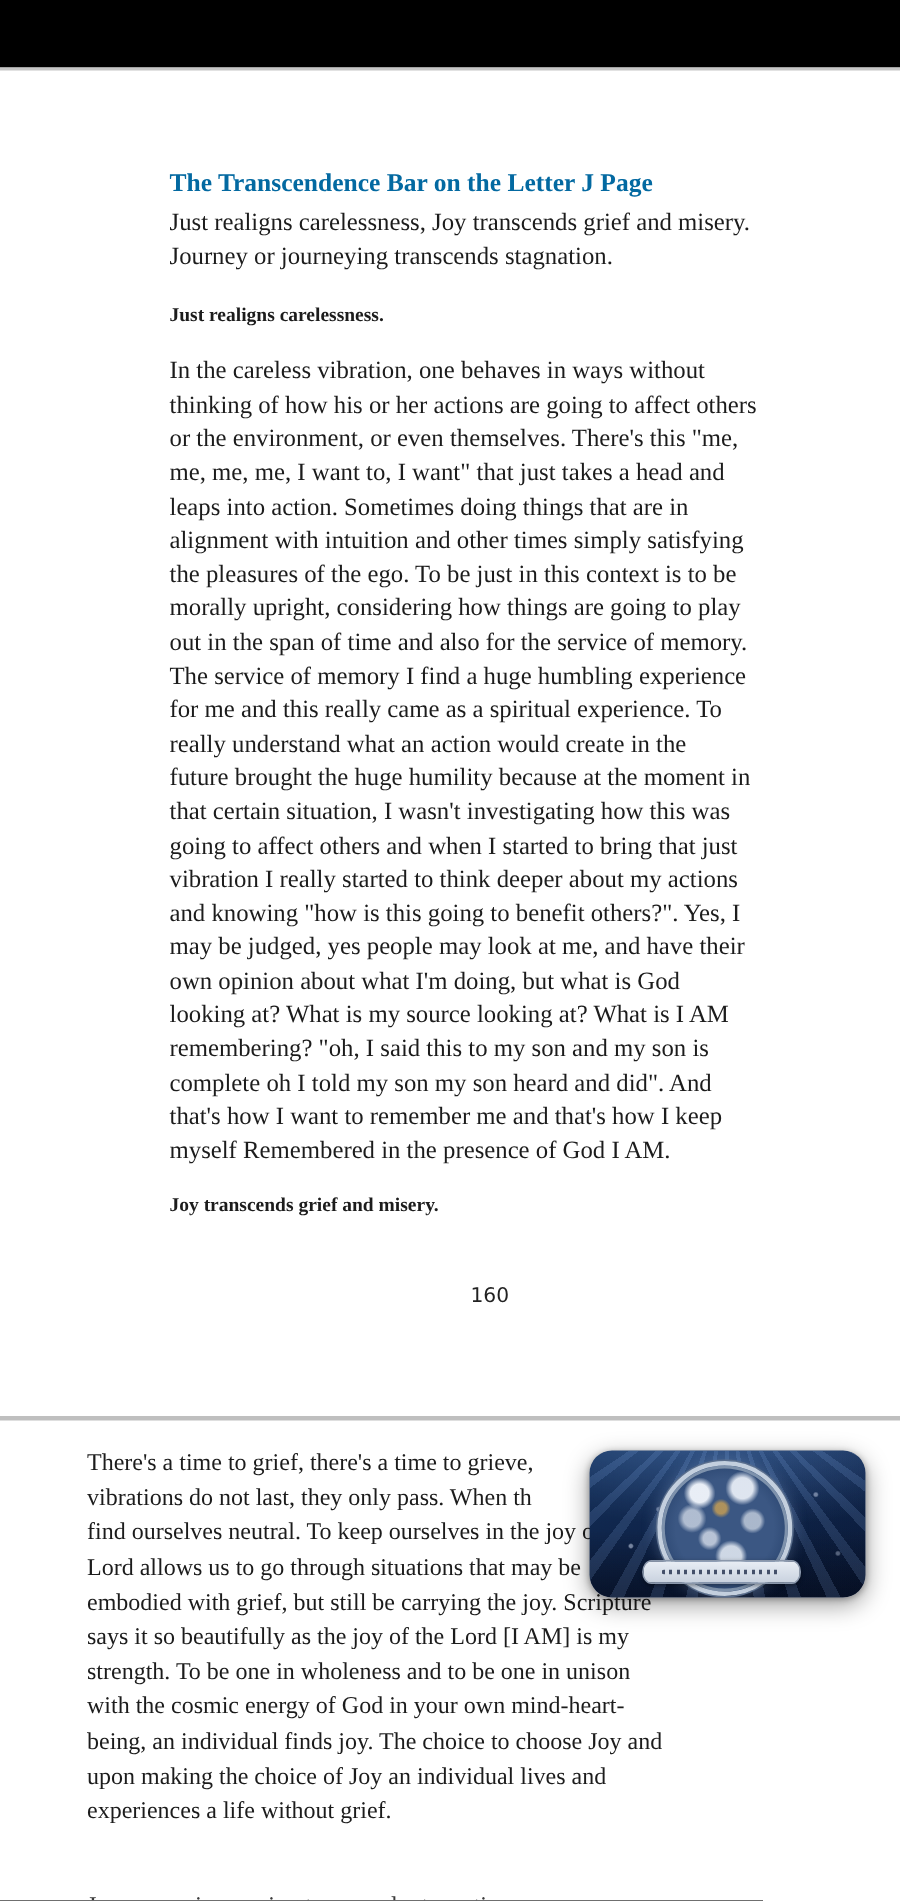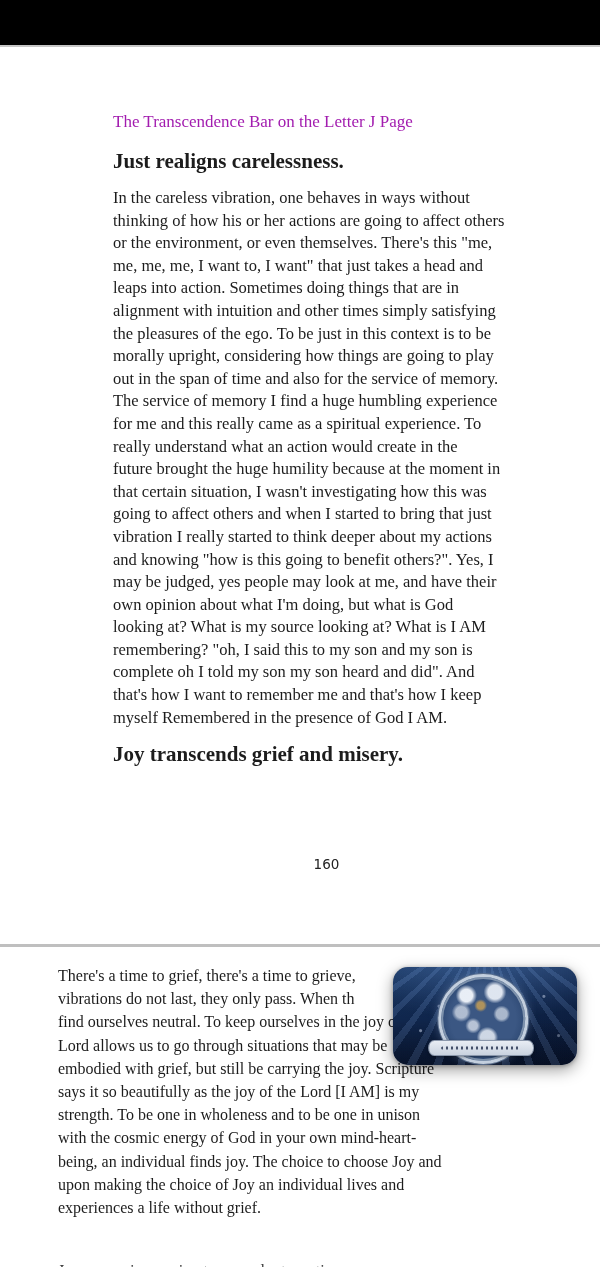--- a/index.html
+++ b/index.html
@@ -8,27 +8,27 @@
     background:#ffffff;overflow:hidden;
     font-family:"Liberation Serif","DejaVu Serif",serif;
     color:#1c1c1c;
   }
   .status-bar{position:absolute;top:0;left:0;width:600px;height:45px;background:#000;}
   .status-bar-edge{position:absolute;top:45px;left:0;width:600px;height:2px;background:#c6c6c6;}
 
   
   .p1-content{position:absolute;left:113px;top:111px;width:436px;}
   .p1-heading{
-    font-size:17px;line-height:22px;font-weight:normal;color:#a21caf;
+    font-size:17px;line-height:22px;font-weight:bold;color:#0369a1;
     margin:0 0 4px 0;
   }
   .p1-intro,.p1-para{
     font-size:16.5px;line-height:22.6px;white-space:pre-line;margin:0;
   }
-  .p1-sub{font-size:21px;line-height:22px;font-weight:bold;margin:17px 0 0 0;}
+  .p1-sub{font-size:13px;line-height:22px;font-weight:bold;margin:17px 0 0 0;}
   .p1-para{margin-top:15px;}
   .p1-sub2{margin-top:14px;}
   .page-number{
     position:absolute;top:856px;left:113px;width:427px;text-align:center;
     font-family:"DejaVu Sans","Liberation Sans",sans-serif;
     font-size:13.5px;color:#222;
   }
 
   
   .page-divider{position:absolute;top:944px;left:0;width:600px;height:3px;background:#bfbfbf;}
@@ -100,20 +100,22 @@
 </head>
 <body>
 
 <div class="screen">
 
   <div class="status-bar"></div>
   <div class="status-bar-edge"></div>
 
   <div class="p1-content">
     <h1 class="p1-heading">The Transcendence Bar on the Letter J Page</h1>
+    <p class="p1-intro">Just realigns carelessness, Joy transcends grief and misery.
+Journey or journeying transcends stagnation.</p>
     <p class="p1-sub">Just realigns carelessness.</p>
     <p class="p1-para">In the careless vibration, one behaves in ways without
 thinking of how his or her actions are going to affect others
 or the environment, or even themselves. There's this "me,
 me, me, me, I want to, I want" that just takes a head and
 leaps into action. Sometimes doing things that are in
 alignment with intuition and other times simply satisfying
 the pleasures of the ego. To be just in this context is to be
 morally upright, considering how things are going to play
 out in the span of time and also for the service of memory.

